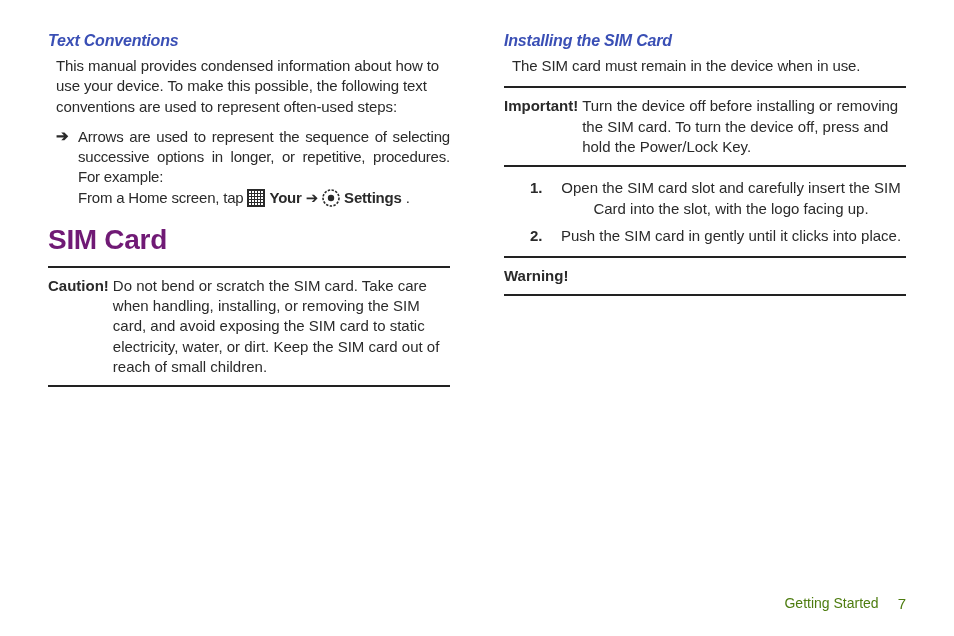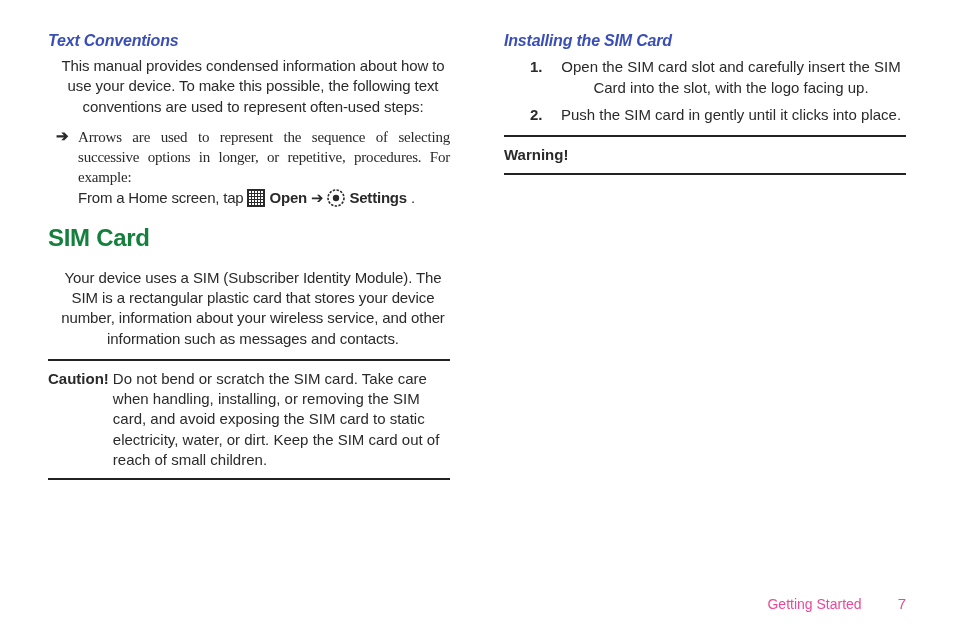--- a/index.html
+++ b/index.html
@@ -24,53 +24,53 @@
   .sub-heading {
     font-weight: bold;
     font-style: italic;
     color: #3a4fb5;
     font-size: 16px;
     margin-bottom: 6px;
     letter-spacing: -0.2px;
   }
   .section-heading {
     font-weight: 800;
-    color: #15803d;
-    font-size: 24px;
+    color: #701a75;
+    font-size: 28px;
     margin-top: 16px;
-    margin-bottom: 16px;
+    margin-bottom: 8px;
     letter-spacing: -0.3px;
     font-family: Arial, sans-serif;
   }
   .body-text {
     font-size: 15px;
     line-height: 1.35;
     color: #2a2a2a;
     margin-bottom: 10px;
     letter-spacing: -0.1px;
   }
-  .indent { padding-left: 8px; text-align: center; }
+  .indent { padding-left: 8px; }
   .bullet-block {
     display: flex;
     margin-bottom: 8px;
     padding-left: 8px;
   }
   .bullet-arrow {
     flex: 0 0 22px;
     font-size: 15px;
     color: #2a2a2a;
     font-weight: bold;
   }
   .bullet-content {
     flex: 1;
     font-size: 15px;
     line-height: 1.35;
     letter-spacing: -0.2px;
   }
-  .bullet-content .tight { text-align: justify; font-family: Liberation Serif, serif; }
+  .bullet-content .tight { text-align: justify; }
   .example-line {
     display: flex;
     align-items: center;
     flex-wrap: wrap;
     gap: 4px;
   }
   .icon-apps {
     display: inline-flex;
     width: 18px; height: 18px;
     background: #2a2a2a;
@@ -113,24 +113,24 @@
   .ol-num {
     font-weight: bold;
     flex: 0 0 26px;
   }
   .ol-body { flex: 1; text-align: center; }
   .footer {
     position: absolute;
     bottom: 24px;
     right: 48px;
     font-size: 14px;
-    color: #ec4899;
-    display: flex;
-    align-items: center;
-    gap: 36px;
+    color: #4d7c0f;
+    display: flex;
+    align-items: flex-start;
+    gap: 19px;
   }
   .footer .pn { font-size: 15px; }
 </style>
 </head>
 <body>
 
 <div class="columns">
 
   <div class="col">
     <div class="sub-heading">Text Conventions</div>
@@ -167,46 +167,50 @@
                   <rect x="11" y="11" width="2" height="2"></rect>
                   <rect x="14" y="11" width="2" height="2"></rect>
                 <rect x="2" y="14" width="2" height="2"></rect>
                   <rect x="5" y="14" width="2" height="2"></rect>
                   <rect x="8" y="14" width="2" height="2"></rect>
                   <rect x="11" y="14" width="2" height="2"></rect>
                   <rect x="14" y="14" width="2" height="2"></rect>
               </g>
             </svg>
           </span>
-          <span class="bold">Open</span>
+          <span class="bold">Your</span>
           <span>➔</span>
           <span class="icon-settings">
             <svg viewBox="0 0 18 18">
               <circle cx="9" cy="9" r="8" fill="none" stroke="#2a2a2a" stroke-width="1.6" stroke-dasharray="2.4 1.4"></circle>
               <circle cx="9" cy="9" r="3.2" fill="#2a2a2a"></circle>
             </svg>
           </span>
           <span class="bold">Settings</span>
             <span>.</span>
         </div>
       </div>
     </div>
 
     <div class="section-heading">SIM Card</div>
-    <div class="body-text indent">Your device uses a SIM (Subscriber Identity Module). The SIM is a rectangular plastic card that stores your device number, information about your wireless service, and other information such as messages and contacts.</div>
 
     <div class="note-block">
       <div class="note-label">Caution!</div>
       <div class="note-body">Do not bend or scratch the SIM card. Take care when handling, installing, or removing the SIM card, and avoid exposing the SIM card to static electricity, water, or dirt. Keep the SIM card out of reach of small children.</div>
     </div>
   </div>
 
   <div class="col">
     <div class="sub-heading">Installing the SIM Card</div>
-
+    <div class="body-text indent">The SIM card must remain in the device when in use.</div>
+
+    <div class="note-block">
+      <div class="note-label">Important!</div>
+      <div class="note-body">Turn the device off before installing or removing the SIM card. To turn the device off, press and hold the Power/Lock Key.</div>
+    </div>
 
     <div class="ol">
       <div class="ol-item">
         <div class="ol-num">1.</div>
         <div class="ol-body">Open the SIM card slot and carefully insert the SIM Card into the slot, with the logo facing up.</div>
       </div>
       <div class="ol-item">
         <div class="ol-num">2.</div>
         <div class="ol-body">Push the SIM card in gently until it clicks into place.</div>
       </div>

